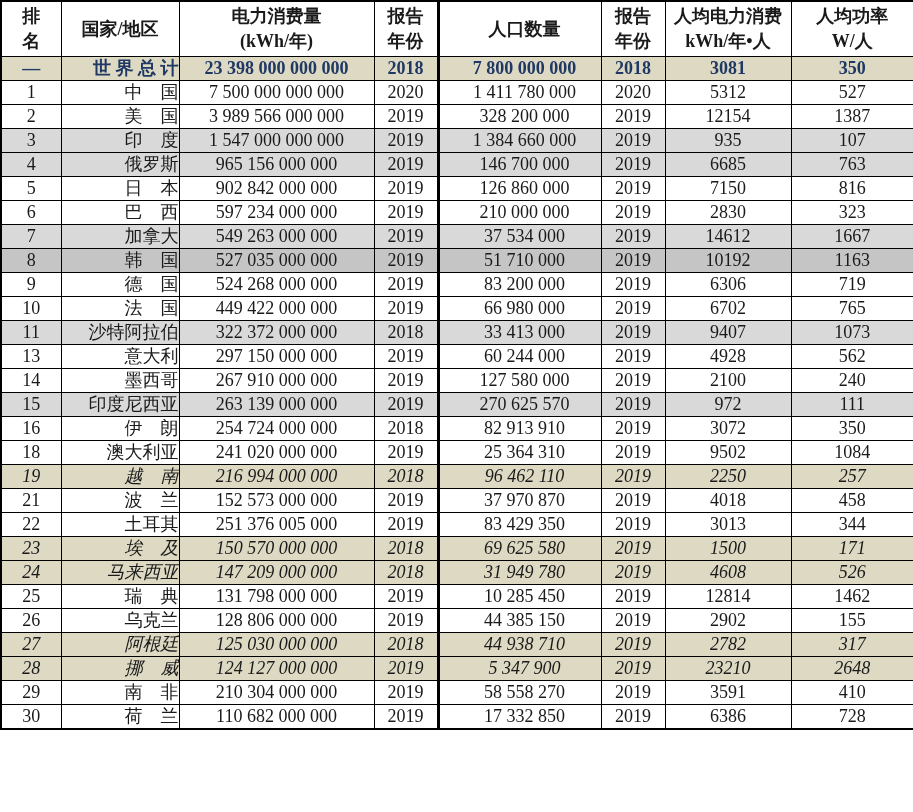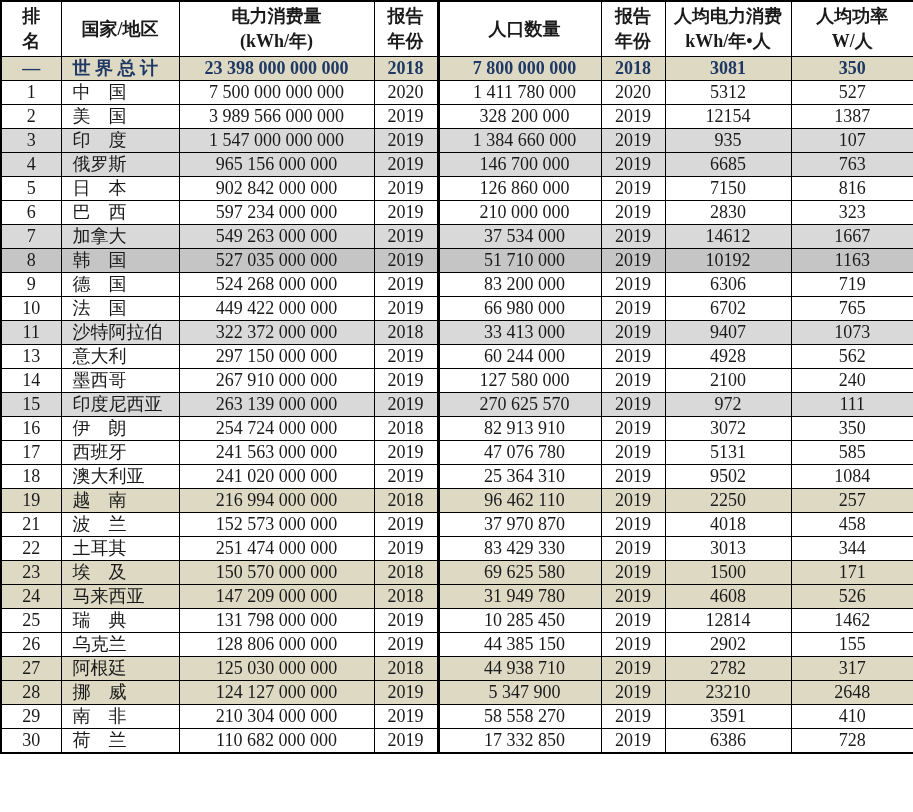--- a/index.html
+++ b/index.html
@@ -36,33 +36,33 @@
     font-size: 18px;
     line-height: 23px;
     height: 23px;
     text-align: center;
     vertical-align: middle;
     padding: 0;
     white-space: nowrap;
     overflow: hidden;
   }
   td.country-cell {
-    text-align: left;
+    text-align: right;
     padding-left: 11px;
   }
   
   .thick-left {
     border-left: 3px solid #000000 !important;
     padding-left: 9px;
   }
   
   tr.style-white  td { background: #ffffff; }
   tr.style-gray   td { background: #d9d9d9; }
   tr.style-darkgray td { background: #c5c5c5; }
-  tr.style-beige  td { background: #ddd9c3; }
+  tr.style-beige  td { background: #ddd9c3; font-style: italic; }
   tr.style-world  td {
     background: #ddd9c3;
     color: #1f3864;
     font-weight: bold;
   }
   .hline { display: block; }
 </style>
 </head>
 <body>
 
@@ -266,30 +266,20 @@
     <td>16</td>
     <td class="country-cell">伊　朗</td>
     <td>254 724 000 000</td>
     <td>2018</td>
     <td class="thick-left">82 913 910</td>
     <td>2019</td>
     <td>3072</td>
     <td>350</td>
   </tr>
       <tr class="style-white">
-    <td>17</td>
-    <td class="country-cell">西班牙</td>
-    <td>241 563 000 000</td>
-    <td>2019</td>
-    <td class="thick-left">47 076 780</td>
-    <td>2019</td>
-    <td>5131</td>
-    <td>585</td>
-  </tr>
-      <tr class="style-white">
     <td>18</td>
     <td class="country-cell">澳大利亚</td>
     <td>241 020 000 000</td>
     <td>2019</td>
     <td class="thick-left">25 364 310</td>
     <td>2019</td>
     <td>9502</td>
     <td>1084</td>
   </tr>
       <tr class="style-beige">
@@ -308,23 +298,23 @@
     <td>152 573 000 000</td>
     <td>2019</td>
     <td class="thick-left">37 970 870</td>
     <td>2019</td>
     <td>4018</td>
     <td>458</td>
   </tr>
       <tr class="style-white">
     <td>22</td>
     <td class="country-cell">土耳其</td>
-    <td>251 474 000 000</td>
-    <td>2019</td>
-    <td class="thick-left">83 429 330</td>
+    <td>251 376 005 000</td>
+    <td>2019</td>
+    <td class="thick-left">83 429 350</td>
     <td>2019</td>
     <td>3013</td>
     <td>344</td>
   </tr>
       <tr class="style-beige">
     <td>23</td>
     <td class="country-cell">埃　及</td>
     <td>150 570 000 000</td>
     <td>2018</td>
     <td class="thick-left">69 625 580</td>

